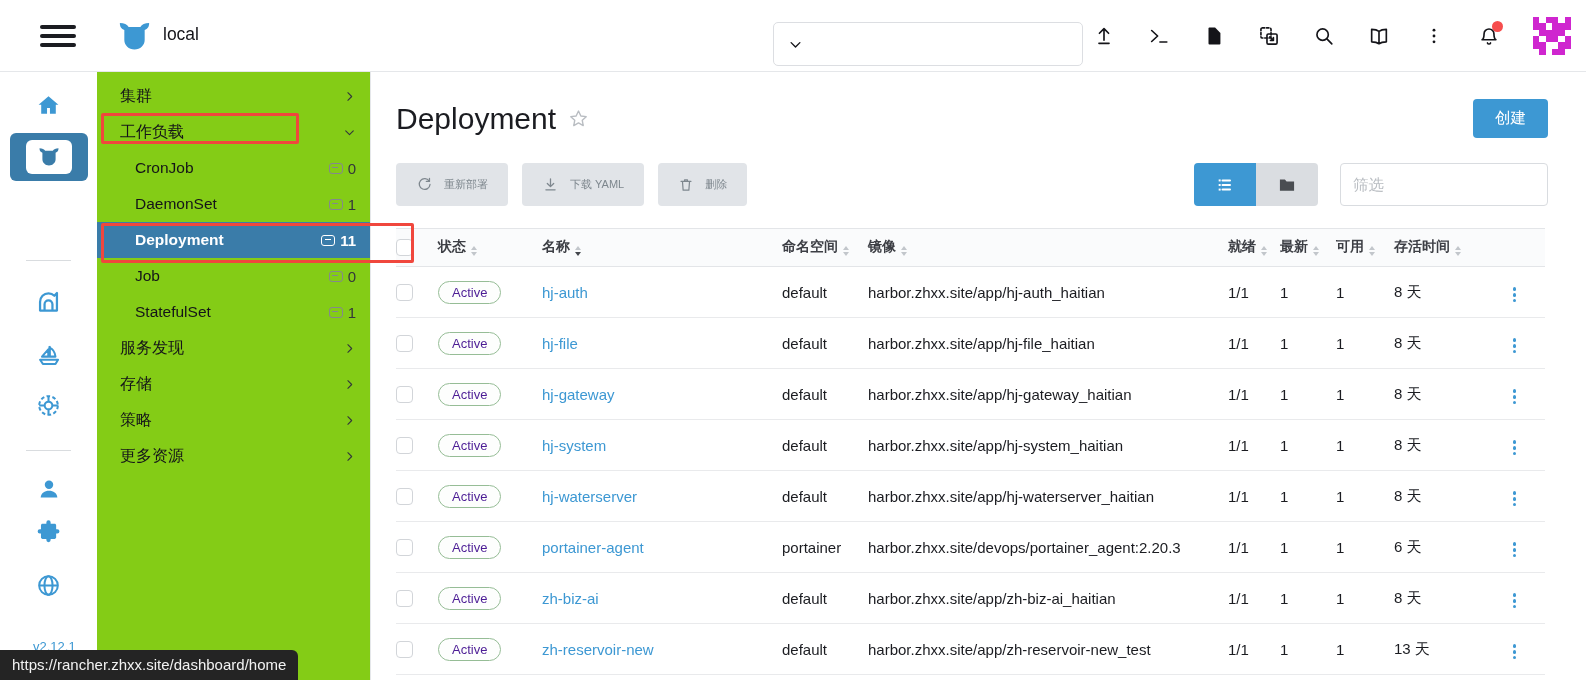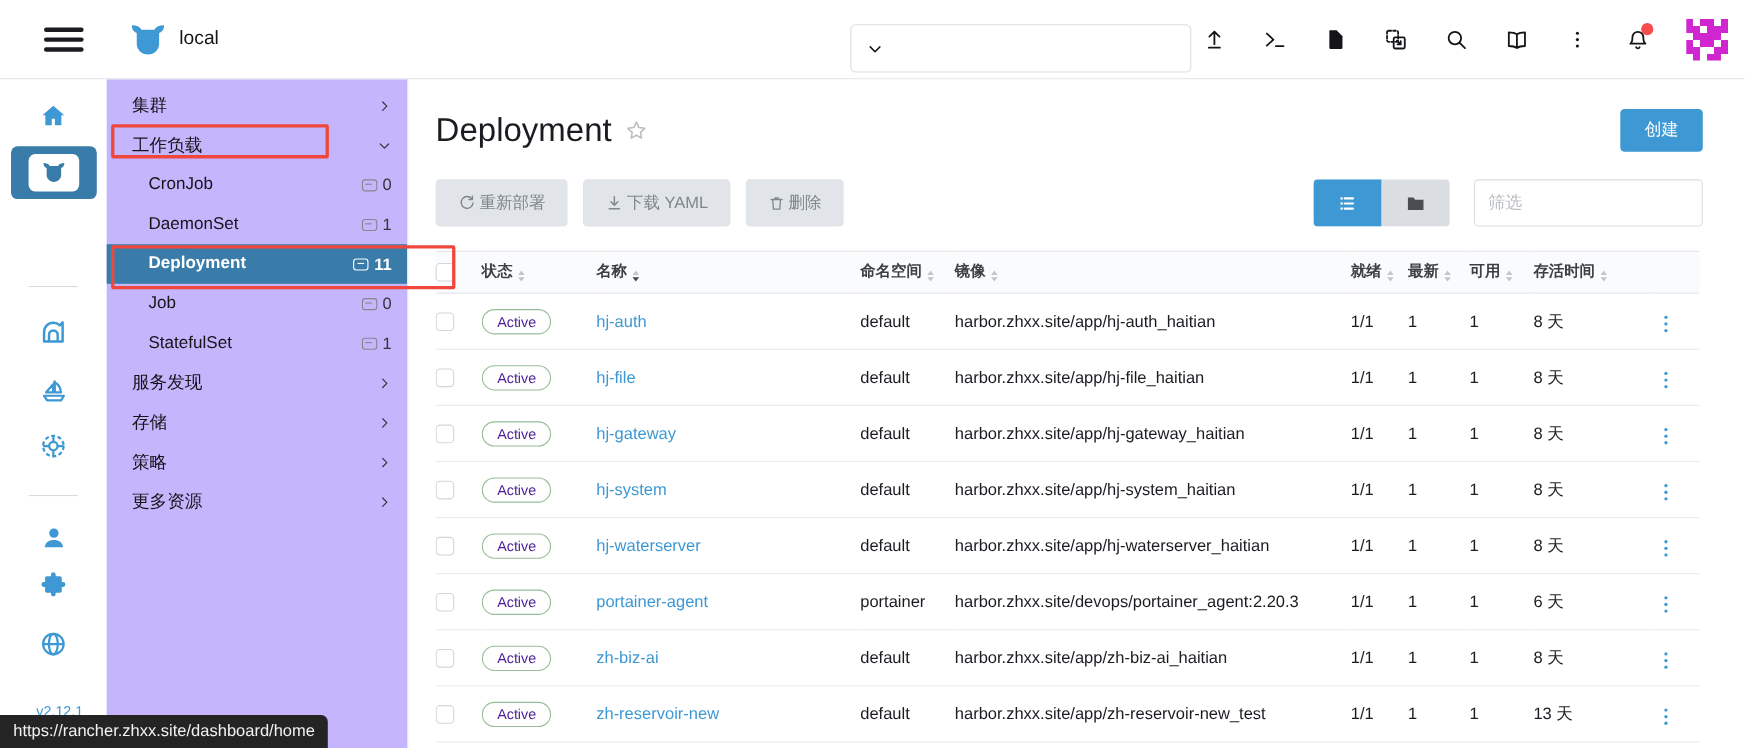--- a/index.html
+++ b/index.html
@@ -27,21 +27,21 @@
   .rail { position:absolute; left:0; top:72px; width:97px; height:608px; background:#fff; z-index:5;}
   .rail .ric { position:absolute; left:0; width:97px; display:flex; justify-content:center; cursor:pointer; }
   .rail svg { display:block; }
   .rail .divider { position:absolute; left:26px; width:45px; height:1px; background:#d9dcdf; }
   .rail-selected { position:absolute; left:10px; top:61px; width:78px; height:48px; background:#3a7ca9;
     border-radius:6px; display:flex; align-items:center; justify-content:center; cursor:pointer;}
   .rail-selected .inner { width:46px; height:34px; background:#fff; border-radius:6px; display:flex; align-items:center; justify-content:center; }
   .version { position:absolute; left:33px; bottom:26px; font-size:13px; color:#3d98d3; }
 
   
-  .menu { position:absolute; left:97px; top:72px; width:274px; height:608px; background:#c4b5fd;
+  .menu { position:absolute; left:97px; top:72px; width:274px; height:608px; background:#84cc16;
     border-right:1px solid #e5e7ea; z-index:5; padding-top:6px;}
   .mitem { height:36px; display:flex; align-items:center; font-size:16px; color:#141419; cursor:pointer; position:relative;}
   .mitem .lbl { margin-left:23px; }
   .mitem.child .lbl { margin-left:38px; font-size:15.5px; }
   .mitem .chev { position:absolute; right:14px; display:flex; }
   .mitem .cnt { position:absolute; right:14px; display:flex; align-items:center; gap:5px; font-size:15px; color:#33363b;}
   .cbadge { width:14px; height:11px; border:1.4px solid #84888d; border-radius:3px; position:relative; }
   .cbadge::after { content:""; position:absolute; left:2.5px; top:3.4px; width:6px; height:1.6px; background:#84888d; }
   .mitem.selected { background:#3a7ca9; color:#fff; font-weight:bold; }
   .mitem.selected .cnt { color:#fff; font-weight:bold; }
@@ -55,22 +55,22 @@
 
   
   .main { position:absolute; left:372px; top:72px; width:1214px; height:608px; background:#fff;
     padding:0 38px 0 24px; overflow:hidden; }
   .title-row { margin-top:27px; display:flex; align-items:center; }
   .page-title { font-size:30px; color:#1b1c21; font-weight:normal; }
   .fav-star { margin-left:12px; cursor:pointer; display:flex; }
   .create-btn { margin-left:auto; background:#3d98d3; color:#fff; border:none; border-radius:4px;
     height:39px; padding:0 22px; font-size:15.5px; cursor:pointer; font-family:inherit;}
   .toolbar { margin-top:25px; display:flex; align-items:center; }
-  .act-btn { height:43px; background:#e1e4e8; border:none; border-radius:4px; color:#7e878e; font-size:15px;
-    padding:0 20px; margin-right:14px; display:inline-flex; align-items:center; gap:3px; font-family:inherit; cursor:not-allowed;}
+  .act-btn { height:43px; background:#e1e4e8; border:none; border-radius:4px; color:#7e878e; font-size:11px;
+    padding:0 20px; margin-right:14px; display:inline-flex; align-items:center; gap:11px; font-family:inherit; cursor:not-allowed;}
   .act-btn svg { stroke:#7e878e; fill:none; stroke-width:1.8; stroke-linecap:round; stroke-linejoin:round;}
   .toolbar-right { margin-left:auto; display:flex; align-items:center; }
   .view-toggle { display:flex; border-radius:4px; overflow:hidden; }
   .vt-btn { width:62px; height:43px; display:flex; align-items:center; justify-content:center; cursor:pointer; background:#dadde1;}
   .vt-btn.active { background:#3d98d3; }
   .filter-input { margin-left:22px; width:208px; height:43px; border:1px solid #d9dce0; border-radius:4px;
     padding:0 12px; font-size:15.5px; font-family:inherit; color:#1b1c21; }
   .filter-input::placeholder { color:#b9bdc2; }
 
   

